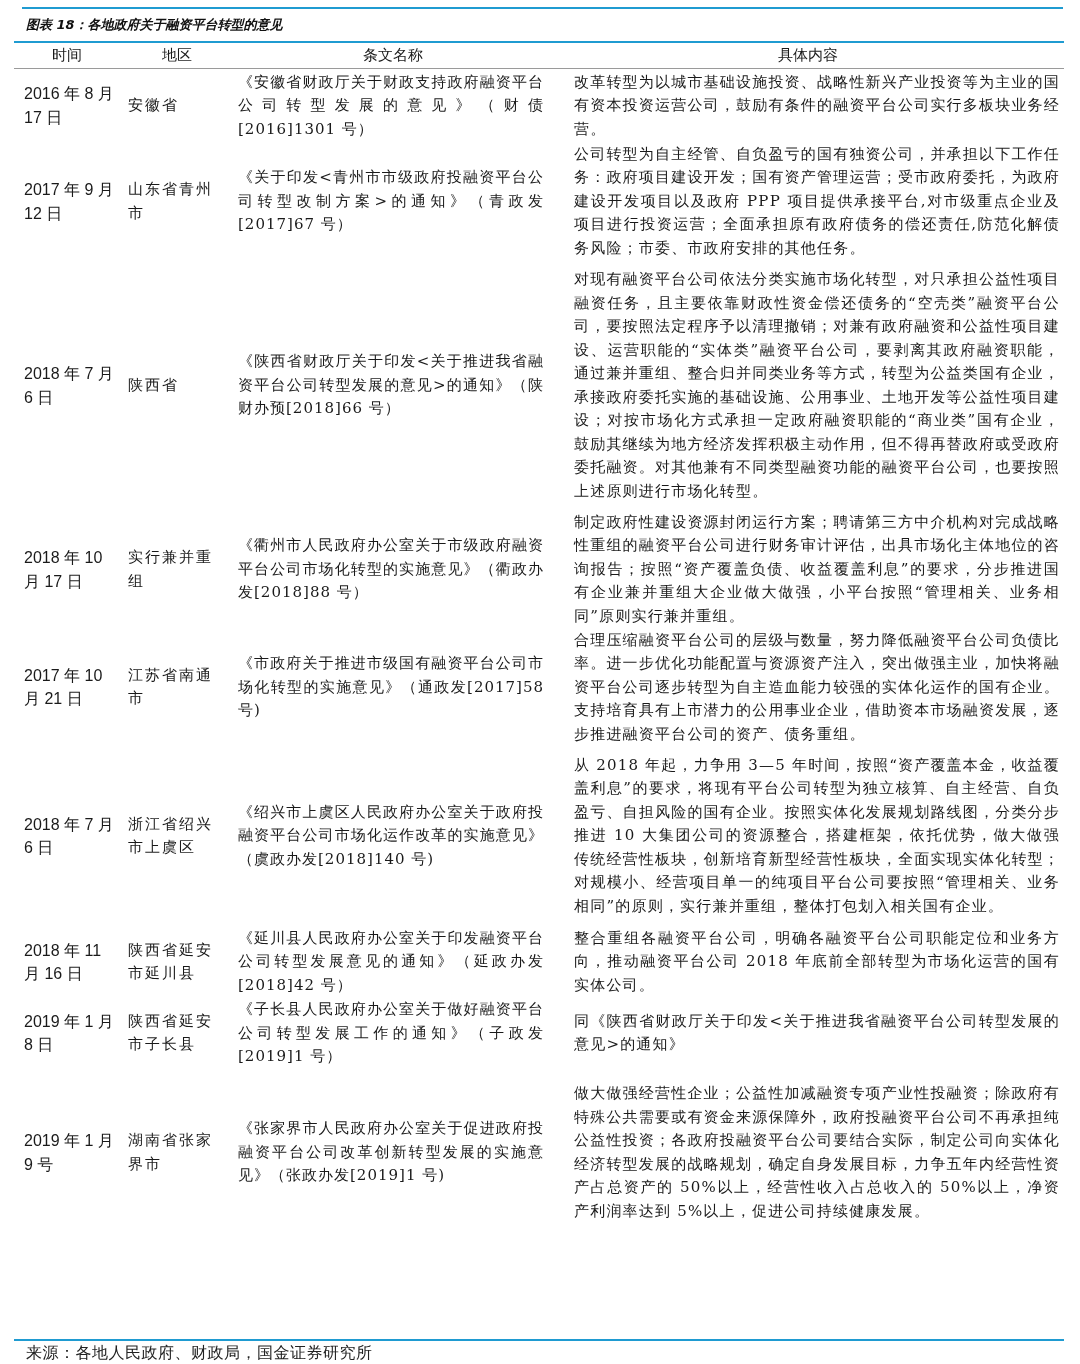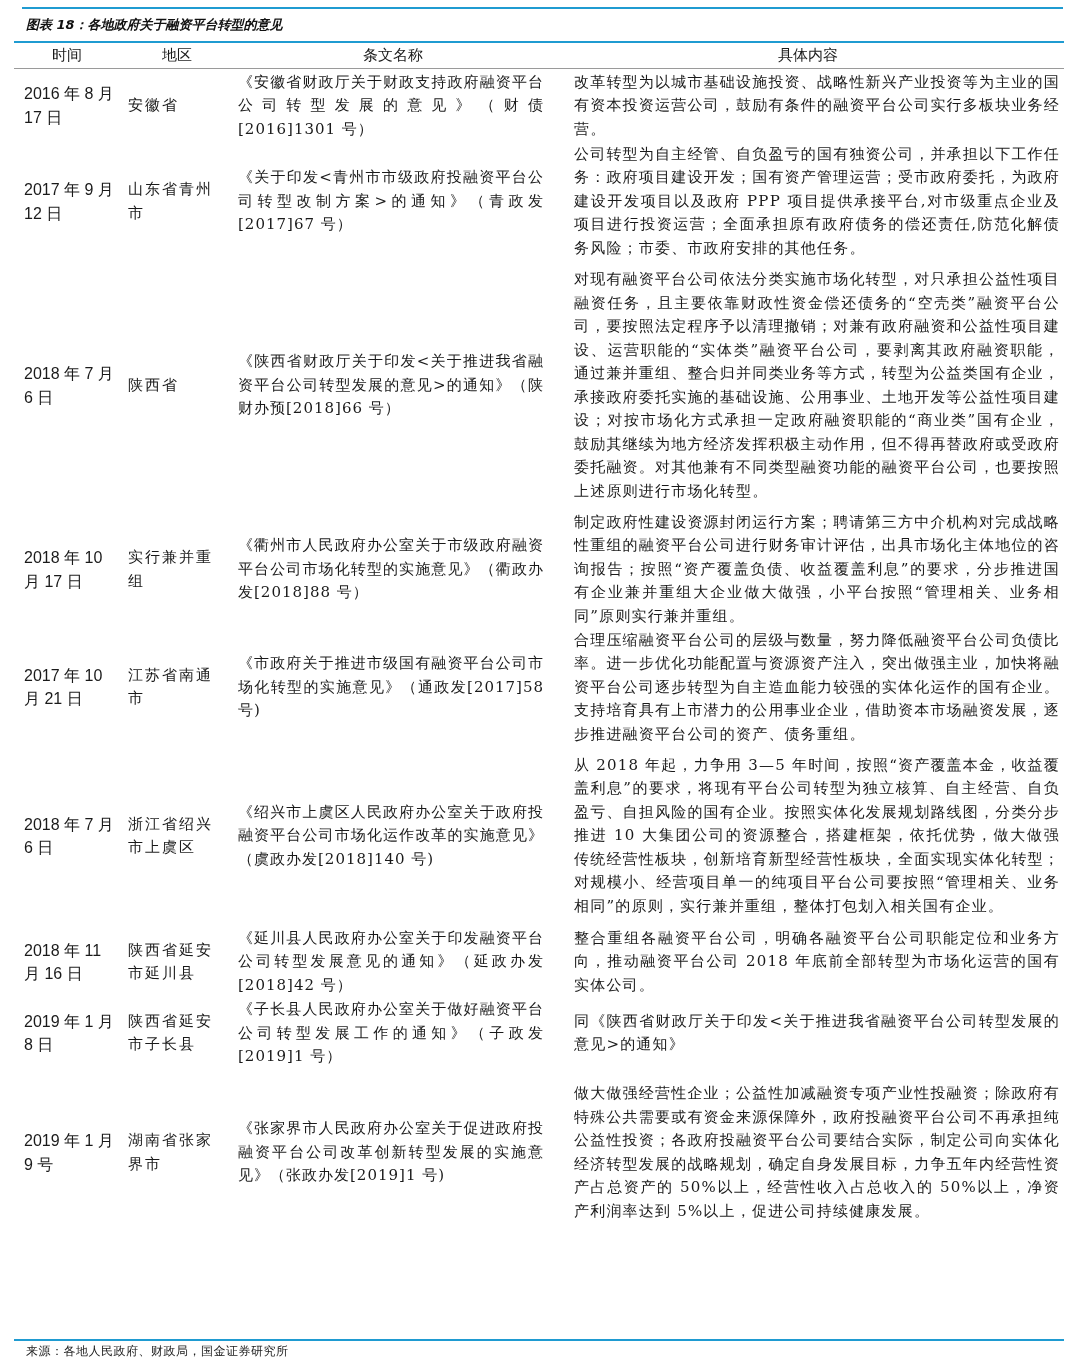--- a/index.html
+++ b/index.html
@@ -12,21 +12,21 @@
   .head-rule { position: absolute; left: 14px; top: 41px; width: 1050px; height: 2px; background: #1f9bd1; }
   table { position: absolute; left: 14px; top: 43px; width: 1050px; border-collapse: collapse; table-layout: fixed; }
   th { font-weight: normal; font-size: 15px; height: 25px; padding: 0; text-align: center;
        border-bottom: 1.5px solid #9a9a9a; font-family: "DejaVu Serif", serif; }
   td { font-size: 15px; line-height: 23.5px; padding: 0; vertical-align: middle; }
   td.date { padding-left: 10px; font-family: "Liberation Sans", "DejaVu Sans", sans-serif; font-size: 16px; }
   td.region { padding-left: 8px; letter-spacing: 2px; padding-right: 6px; }
   td.doc { padding-left: 4px; padding-right: 8px; text-align: justify; letter-spacing: 1px; }
   td.content { padding-left: 22px; padding-right: 4px; text-align: justify; letter-spacing: 1.2px; }
   .bottom-rule { position: absolute; left: 14px; top: 1339px; width: 1050px; height: 2px; background: #1f9bd1; }
-  .source { position: absolute; left: 26px; top: 1343px; font-size: 12px; color: #222; letter-spacing: 0.5px; }
+  .source { position: absolute; left: 26px; top: 1343px; font-size: 16px; color: #222; letter-spacing: 0.5px; }
 </style>
 </head>
 <body>
 
 <div class="top-rule"></div>
 <div class="fig-title">图表 18：各地政府关于融资平台转型的意见</div>
 <div class="head-rule"></div>
 
 <table>
   <colgroup>

